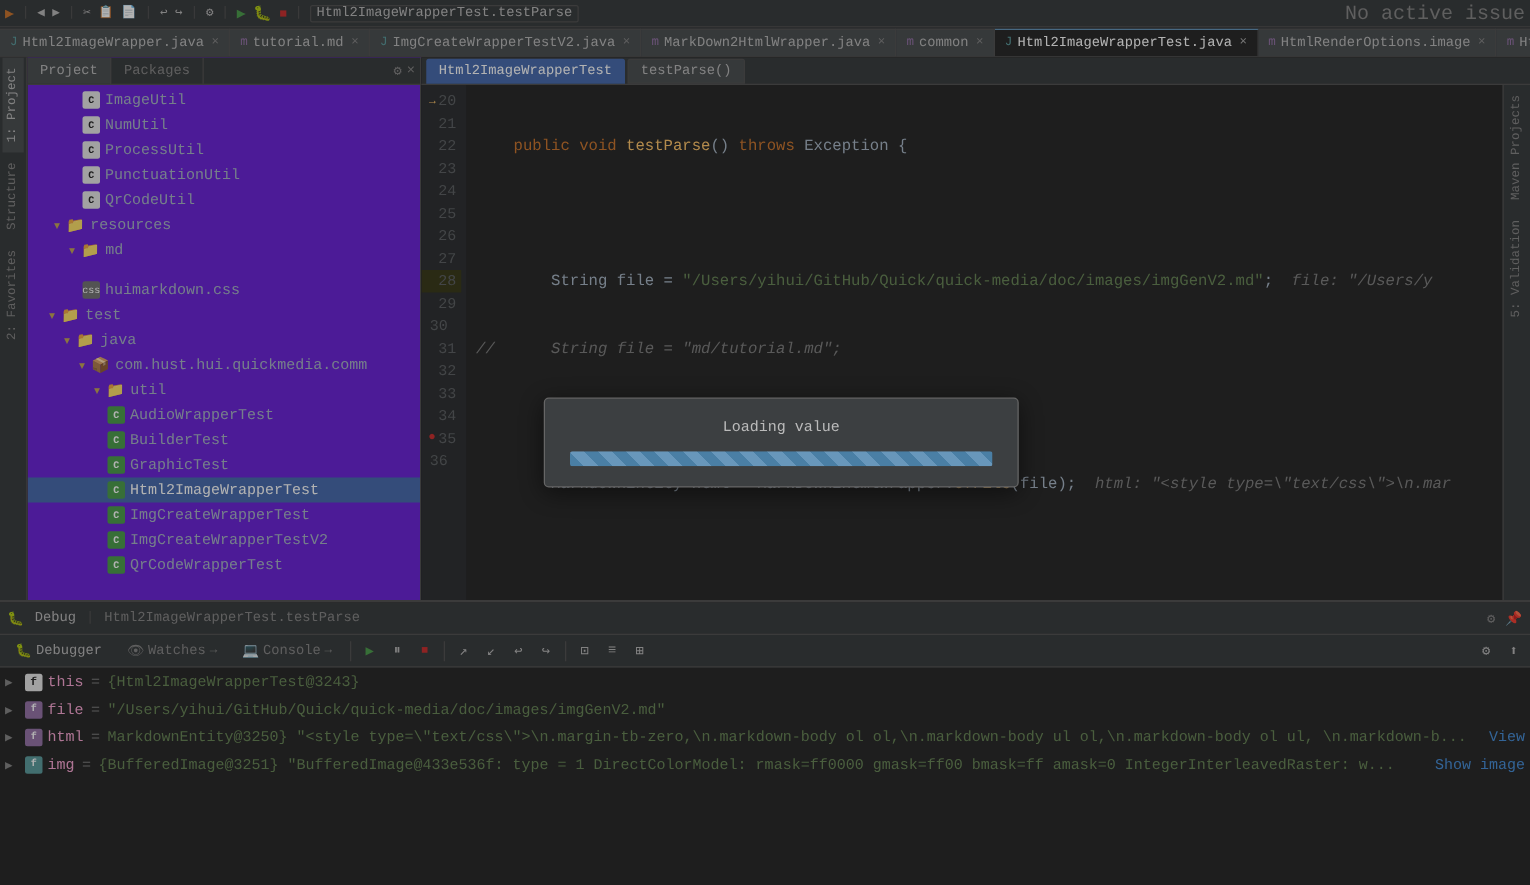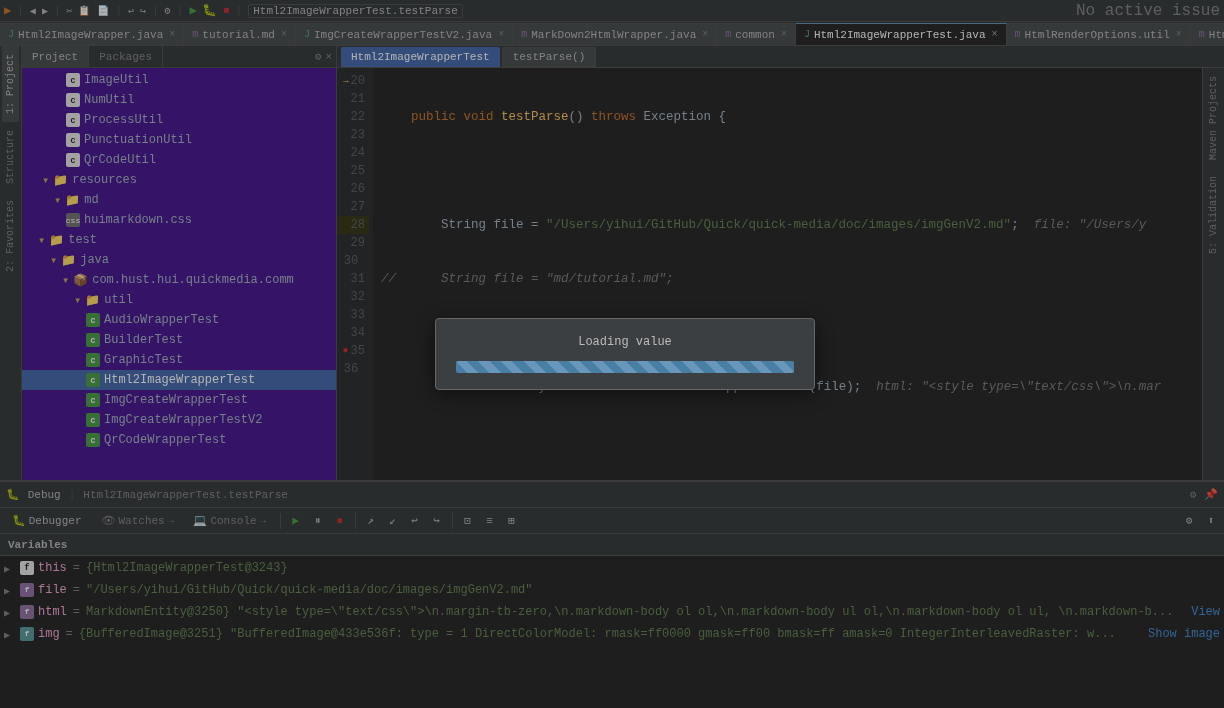--- a/index.html
+++ b/index.html
@@ -58,21 +58,21 @@
     }
     .file-tab .close-btn {
       color: #888;
       font-size: 10px;
       margin-left: 2px;
     }
 
     
     .project-panel {
       width: 315px;
-      background: #4c1d95;
+      background: #6d28d9;
       border-right: 1px solid #555;
       display: flex;
       flex-direction: column;
       overflow: hidden;
     }
     .panel-tabs {
       display: flex;
       height: 22px;
       background: #3c3f41;
       border-bottom: 1px solid #555;
@@ -387,21 +387,21 @@
     <span>common</span>
     <span class="close-btn">×</span>
   </div>
   <div class="file-tab active">
     <span style="color:#5f9ea0;font-size:10px;">J</span>
     <span>Html2ImageWrapperTest.java</span>
     <span class="close-btn" style="color:#aaa;">×</span>
   </div>
   <div class="file-tab">
     <span style="color:#9876aa;font-size:10px;">m</span>
-    <span>HtmlRenderOptions.util</span>
+    <span>HtmlRenderOptions.image</span>
     <span class="close-btn">×</span>
   </div>
   <div class="file-tab">
     <span style="color:#9876aa;font-size:10px;">m</span>
     <span>HtmlRender.java</span>
 
   </div>
 
 </div>
 
@@ -448,21 +448,21 @@
       <div class="tree-item" style="padding-left:20px;">
         <span style="color:#c8a95b;margin-right:4px;">▾</span>
         <span style="color:#c8a95b;margin-right:4px;">📁</span>
         <span>resources</span>
       </div>
       <div class="tree-item" style="padding-left:32px;">
         <span style="color:#c8a95b;margin-right:4px;">▾</span>
         <span style="color:#c8a95b;margin-right:4px;">📁</span>
         <span>md</span>
       </div>
-      <div class="tree-item" style="padding-left:44px;">
+      <div class="tree-item" style="padding-left:44px;margin-top:12px;">
         <span class="tree-icon" style="width:14px;height:14px;background:#777;border-radius:2px;display:inline-flex;align-items:center;justify-content:center;font-size:8px;color:#fff;margin-right:4px;">css</span>
         <span>huimarkdown.css</span>
       </div>
       <div class="tree-item" style="padding-left:16px;">
         <span style="color:#c8a95b;margin-right:4px;">▾</span>
         <span style="color:#c8a95b;margin-right:4px;">📁</span>
         <span>test</span>
       </div>
       <div class="tree-item" style="padding-left:28px;">
         <span style="color:#c8a95b;margin-right:4px;">▾</span>
@@ -617,23 +617,20 @@
     <span class="bt-icon">↪</span>
     <div class="bt-separator"></div>
     <span class="bt-icon">⊡</span>
     <span class="bt-icon">≡</span>
     <span class="bt-icon">⊞</span>
     <span style="flex:1;"></span>
     <span class="bt-icon">⚙</span>
     <span class="bt-icon">⬆</span>
   </div>
 
-  <div style="height:22px;background:#3c3f41;display:flex;align-items:center;padding:0 8px;border-bottom:1px solid #555;font-size:11px;color:#bbbbbb;">
-    <span style="font-weight:bold;">Variables</span>
-  </div>
 
   <div class="variables-panel">
 
     <div class="var-row">
       <span class="var-toggle">▶</span>
       <span class="var-icon var-this">f</span>
       <span class="var-name">this</span>
       <span class="var-eq">=</span>
       <span class="var-val">{Html2ImageWrapperTest@3243}</span>
     </div>

